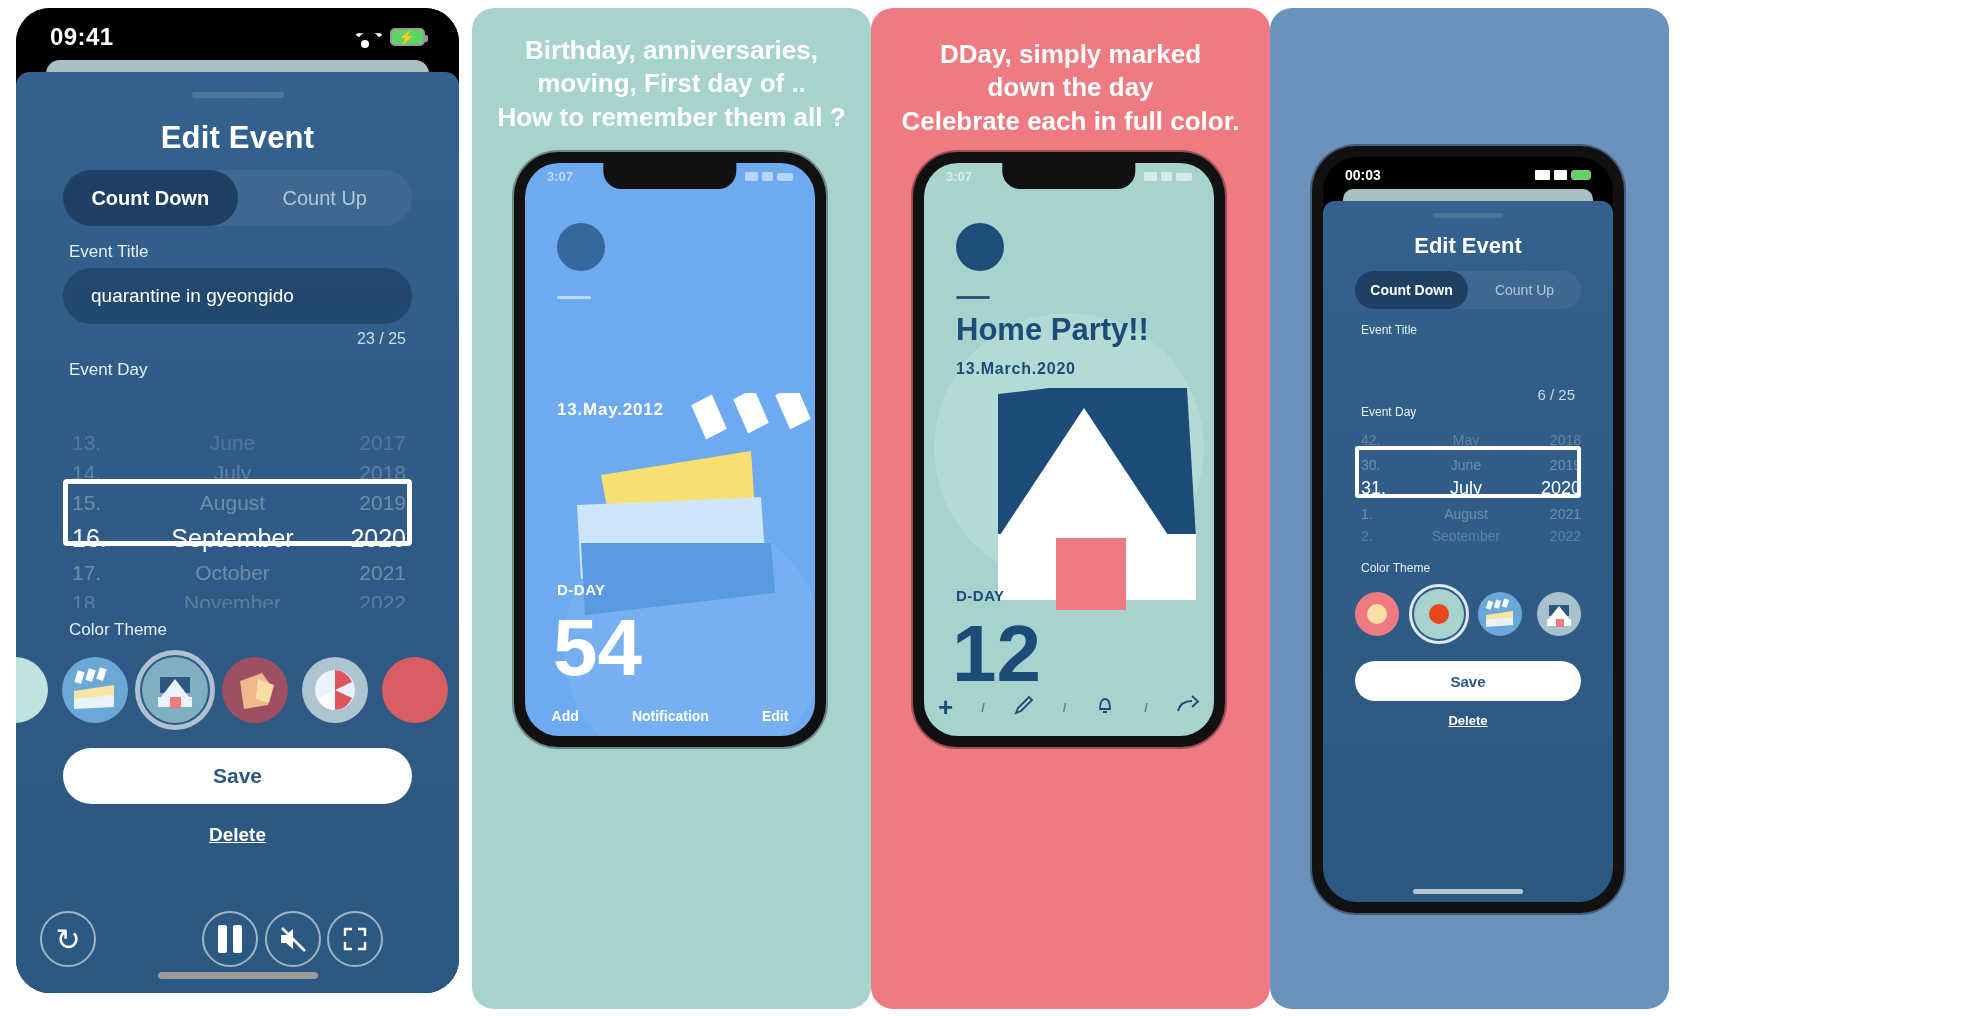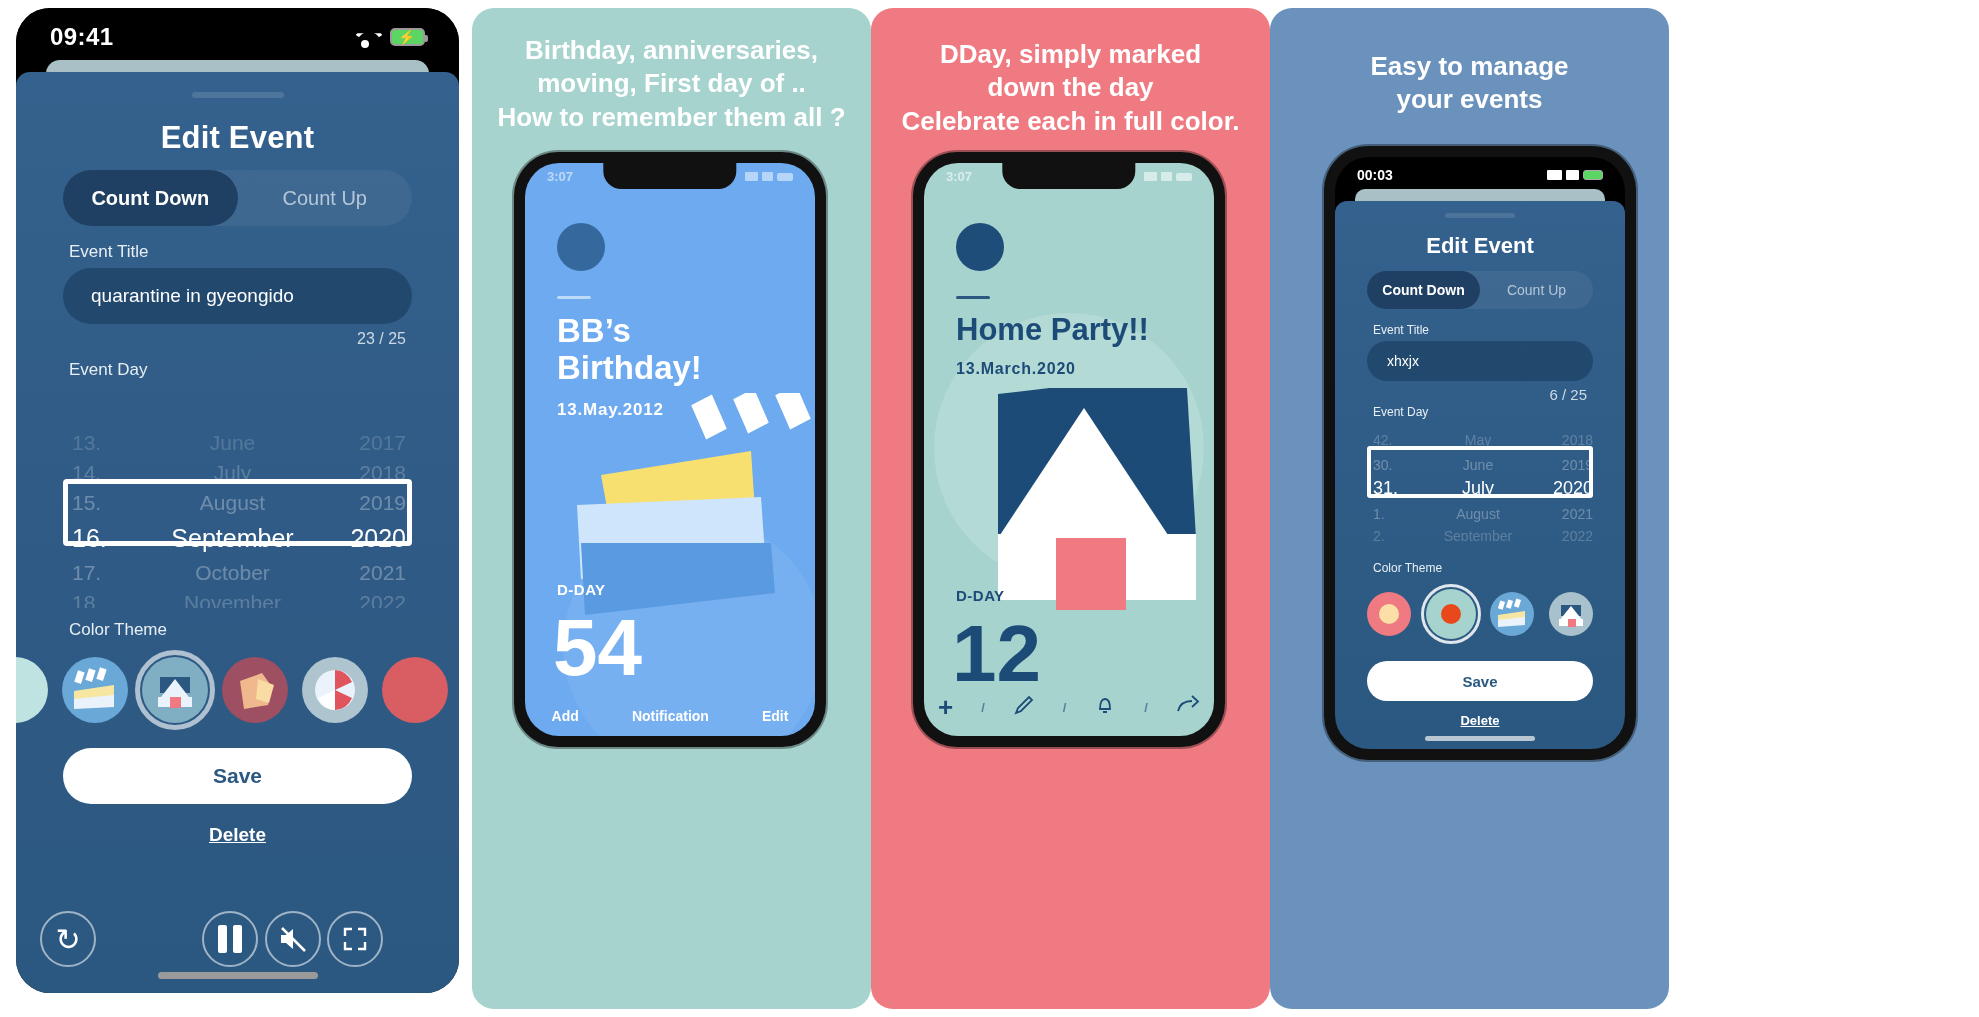--- a/index.html
+++ b/index.html
@@ -358,22 +358,20 @@
               <span style="display:inline-block;width:11px;height:9px;background:rgba(255,255,255,.5);border-radius:1px"></span>
               <span style="display:inline-block;width:16px;height:8px;background:rgba(255,255,255,.5);border-radius:2px"></span>
             </span>
           </div>
 
           <div class="bigcircle" style="left:38px; bottom:-40px; width:260px; height:260px; background:rgba(255,255,255,.07)"></div>
 
           <div class="dot-av" style="left:32px; top:60px; width:48px; height:48px; background:#35699e"></div>
           <div class="rule" style="left:32px; top:133px; width:34px; background:rgba(255,255,255,.55)"></div>
 
-          <div class="ev-title" style="left:32px; top:150px; font-size:33px; color:#fff; white-space:pre-line">BB’s
-Birthday!</div>
           <div class="ev-date" style="left:32px; top:237px; font-size:17px; color:#fff; letter-spacing:.8px">13.May.2012</div>
 
           <svg style="position:absolute;left:0;top:230px;width:100%;height:300px" viewBox="0 0 290 300">
             <polygon points="168,10 190,2 200,38 178,46" fill="#fff" transform="rotate(-8 184 24)"></polygon>
             <polygon points="210,4 232,-4 242,32 220,40" fill="#fff" transform="rotate(-8 226 18)"></polygon>
             <polygon points="252,0 274,-8 284,28 262,36" fill="#fff" transform="rotate(-8 268 14)"></polygon>
             <polygon points="76,82 226,58 230,118 86,136" fill="#f7e06f"></polygon>
             <polygon points="52,112 236,104 240,162 56,186" fill="#cfe5fb"></polygon>
             <polygon points="56,150 246,150 250,200 60,222" fill="#5a9ae0"></polygon>
           </svg>
@@ -451,26 +449,22 @@
                 </svg>
             </span>
           </div>
         </div>
       </div>
     </div>
   </section>
 
   <section class="mpanel" style="width:399px">
     <div class="mcard" style="background:#6a92bc">
-      <div class="mhead" style="top:42px; font-size:26px;">
-        <div style="white-space:pre-line">Easy to manage
-your events</div>
-      </div>
-
-      <div class="mphone" style="left:54px; top:138px; width:312px; height:614px;">
+
+      <div class="mphone" style="left:42px; top:138px; width:312px; height:767px;">
         <div class="mscreen" style="background:#000">
           <div class="mstatus" style="color:#fff; top:10px; font-size:14px">
             <span>00:03</span>
             <span class="sbars">
               <span style="display:inline-block;width:15px;height:10px;background:#fff;border-radius:1px"></span>
               <span style="display:inline-block;width:13px;height:10px;background:#fff;border-radius:1px"></span>
               <span style="display:inline-block;width:20px;height:10px;background:#5cd662;border:1px solid #aaa;border-radius:3px"></span>
             </span>
           </div>
 
@@ -481,23 +475,20 @@
             <div style="position:absolute;left:50%;top:12px;transform:translateX(-50%);width:70px;height:5px;border-radius:3px;background:rgba(255,255,255,.12)"></div>
 
             <div style="position:absolute;top:32px;width:100%;text-align:center;font-size:22px;font-weight:bold;color:#fff">Edit Event</div>
 
             <div style="position:absolute;left:32px;right:32px;top:70px;height:38px;background:rgba(255,255,255,.06);border-radius:19px;display:flex">
               <div style="flex:1;display:flex;align-items:center;justify-content:center;background:#1f4063;border-radius:19px;color:#fff;font-size:14px;font-weight:bold">Count Down</div>
               <div style="flex:1;display:flex;align-items:center;justify-content:center;color:#b4c7d8;font-size:14px">Count Up</div>
             </div>
 
             <div style="position:absolute;left:38px;top:122px;font-size:12px;color:#e7eef4">Event Title</div>
-            <div style="position:absolute;left:32px;right:32px;top:140px;height:40px;background:rgba(13,43,72,.42);border-radius:20px;display:flex;align-items:center;padding:0 20px;color:#fff;font-size:14px">
-              <span>xhxjx</span>
-            </div>
             <div style="position:absolute;right:38px;top:185px;font-size:15px;color:#cdd9e4">6 / 25</div>
 
             <div style="position:absolute;left:38px;top:204px;font-size:12px;color:#e7eef4">Event Day</div>
 
             <div style="position:absolute;left:32px;right:32px;top:228px;height:112px;overflow:hidden">
               <div style="display:flex;height:22px;align-items:center;font-size:14px;color:rgba(255,255,255,.22)">
                 <span style="width:58px;padding-left:6px">42.</span>
                 <span style="flex:1;text-align:center">May</span>
                 <span style="width:62px;text-align:right">2018</span>
               </div>

